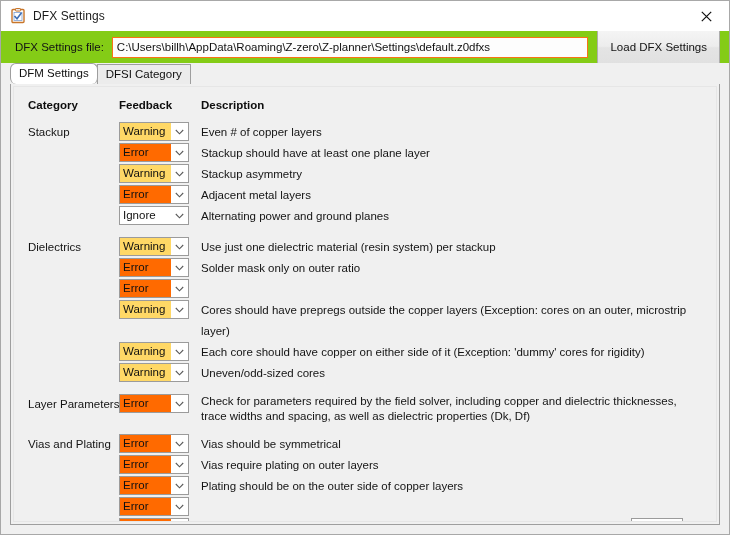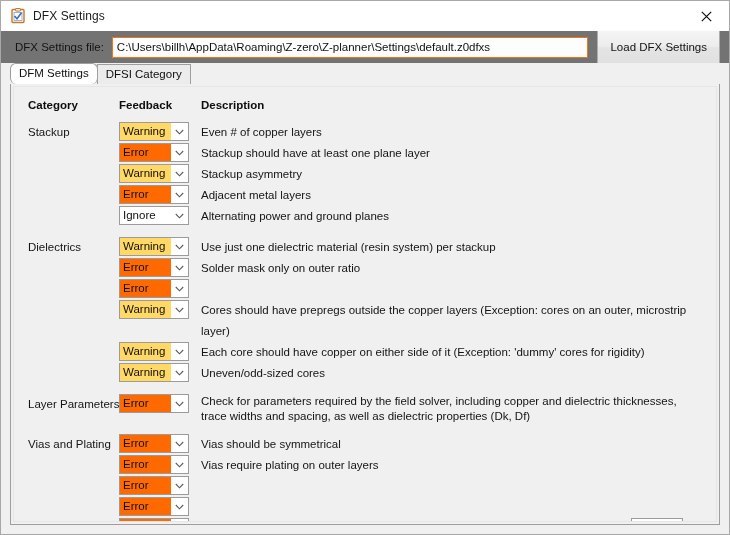--- a/index.html
+++ b/index.html
@@ -62,21 +62,21 @@
   }
   .close-btn svg { display: block; }
 
   
   .file-row {
     flex: 0 0 auto;
     height: 32px;
     display: flex;
     align-items: center;
     padding: 0 9px 0 14px;
-    background: #737373;
+    background: #84cc16;
   }
   .file-label {
     font-size: 11.5px;
     color: #141414;
     margin-right: 8px;
     white-space: nowrap;
   }
   .file-input {
     flex: 1 1 auto;
     height: 21px;
@@ -517,20 +517,21 @@
             <div class="col-feedback">
               <div class="combo sev-error">
                 <span class="combo-value">Error</span>
                 <span class="combo-arrow">
                     <svg width="9" height="6" viewBox="0 0 9 6">
                       <path d="M0.8 1 L4.5 4.8 L8.2 1" fill="none" stroke="#5a5a5a" stroke-width="1.1"></path>
                     </svg>
                   </span>
               </div>
             </div>
+            <div class="col-desc"><span class="desc">Plating should be on the outer side of copper layers</span></div>
           </div>
           <div class="rule-row">
             <div class="col-category"></div>
             <div class="col-feedback">
               <div class="combo sev-error">
                 <span class="combo-value">Error</span>
                 <span class="combo-arrow">
                     <svg width="9" height="6" viewBox="0 0 9 6">
                       <path d="M0.8 1 L4.5 4.8 L8.2 1" fill="none" stroke="#5a5a5a" stroke-width="1.1"></path>
                     </svg>

